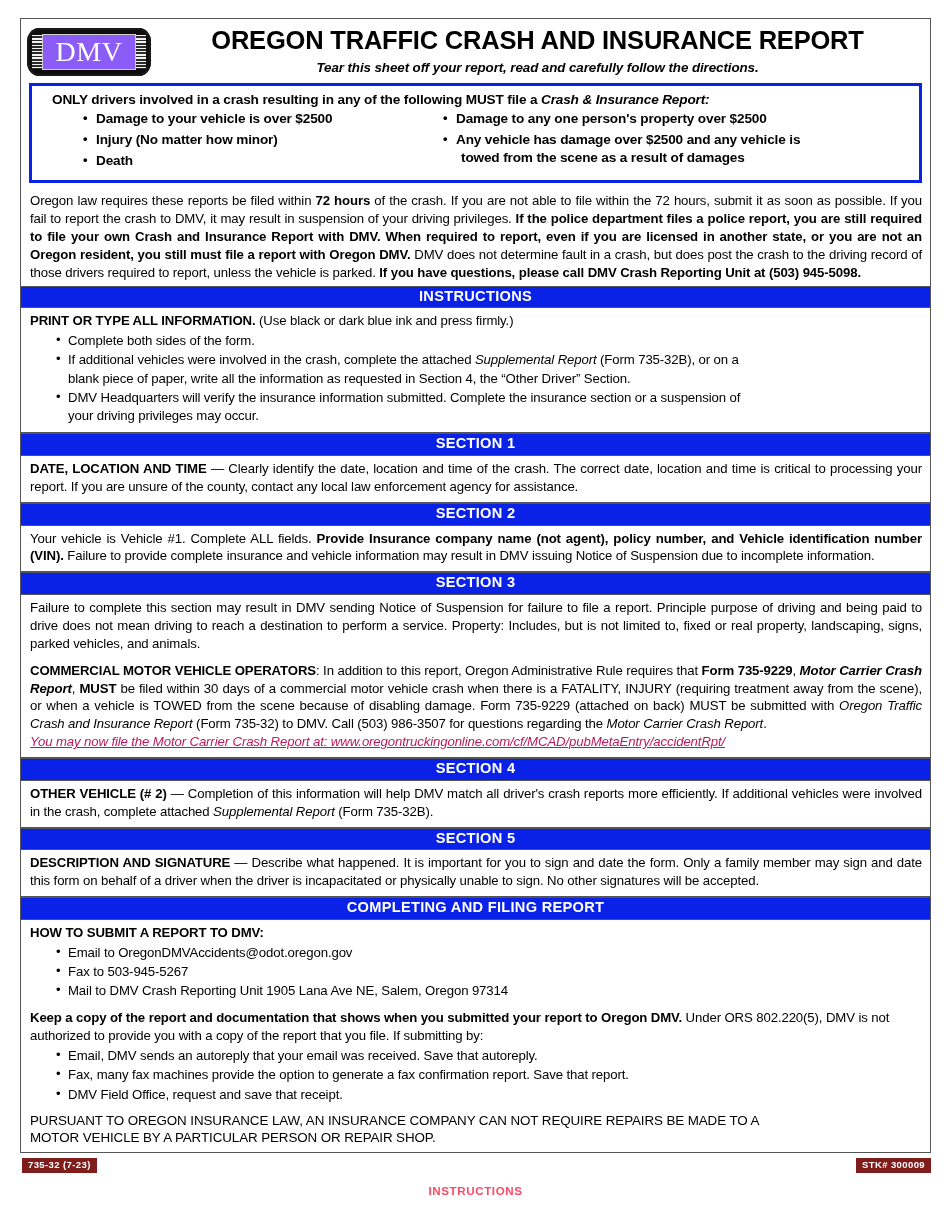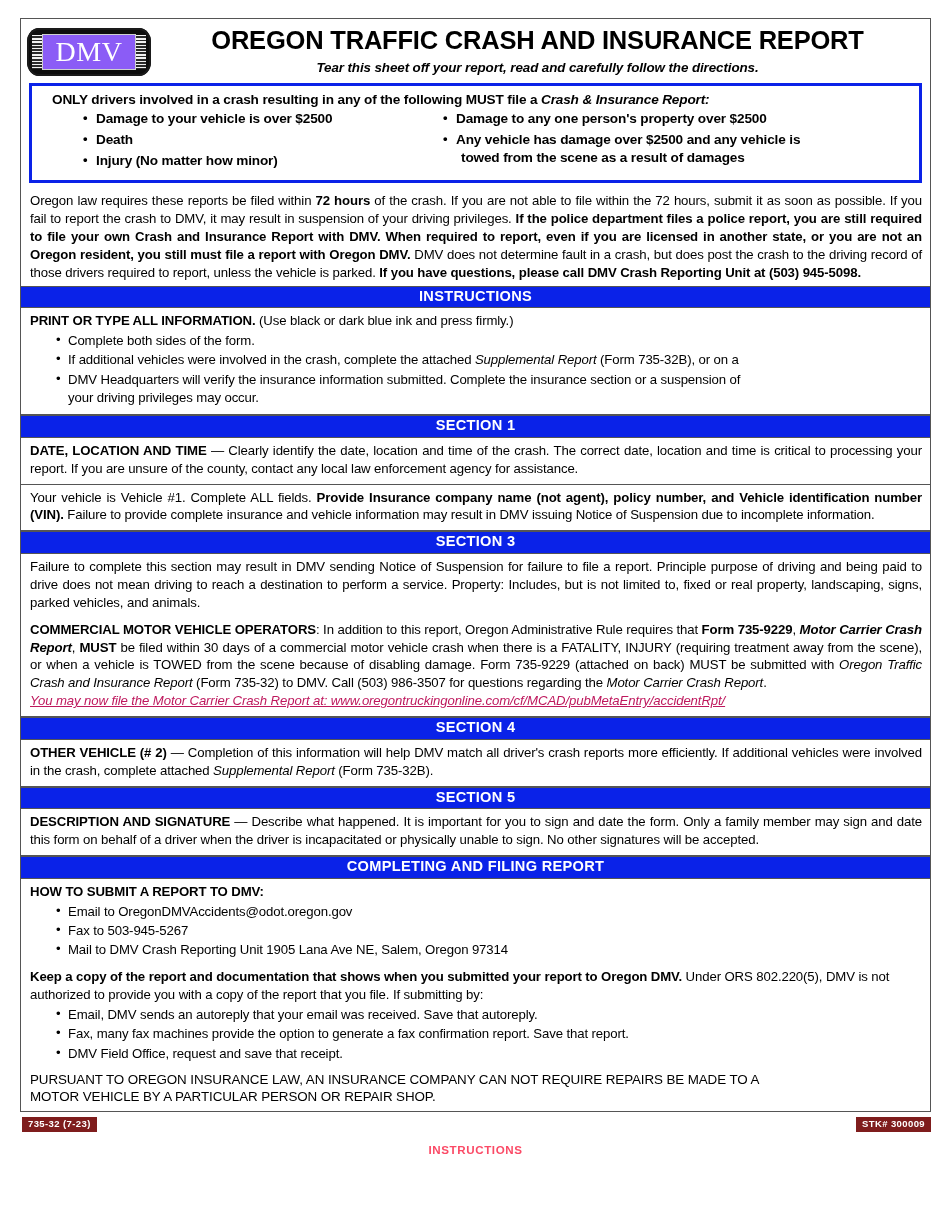--- a/index.html
+++ b/index.html
@@ -272,22 +272,22 @@
       </div>
     </div>
 
     <div class="must-file-box">
       <div class="mfb-lead">
         <span>ONLY drivers involved in a crash resulting in any of the following MUST file a </span><i>Crash &amp; Insurance Report:</i>
       </div>
       <div class="mfb-cols">
         <div class="mfb-col-left">
           <div class="mfb-item">Damage to your vehicle is over $2500</div>
+          <div class="mfb-item">Injury (No matter how minor)</div>
           <div class="mfb-item">Death</div>
-          <div class="mfb-item">Injury (No matter how minor)</div>
         </div>
         <div class="mfb-col-right">
           <div class="mfb-item">
             <span>Damage to any one person's property over $2500</span>
           </div>
           <div class="mfb-item">
             <span>Any vehicle has damage over $2500 and any vehicle is</span>
             <span class="cont">towed from the scene as a result of damages</span>
           </div>
         </div>
@@ -303,33 +303,35 @@
     <div class="sec">
       <div>
         <b>PRINT OR TYPE ALL INFORMATION.</b><span> (Use black or dark blue ink and press firmly.)</span>
       </div>
       <ul class="bl">
         <li>
           <span>Complete both sides of the form.</span>
         </li>
         <li>
           <span>If additional vehicles were involved in the crash, complete the attached </span><i>Supplemental Report</i><span> (Form 735-32B), or on a</span>
+          <span class="cont">blank piece of paper, write all the information as requested in Section 4, the “Other Driver” Section.</span>
         </li>
         <li>
           <span>DMV Headquarters will verify the insurance information submitted. Complete the insurance section or a suspension of</span>
           <span class="cont">your driving privileges may occur.</span>
         </li>
       </ul>
     </div>
 
     <div class="bar">SECTION 1</div>
     <div class="sec just">
       <p><b>DATE, LOCATION AND TIME</b><span> — Clearly identify the date, location and time of the crash. The correct date, location and time is critical to processing your report. If you are unsure of the county, contact any local law enforcement agency for assistance.</span></p>
     </div>
 
+    <div class="bar">SECTION 2</div>
     <div class="sec just">
       <p><span>Your vehicle is Vehicle #1. Complete ALL fields. </span><b>Provide Insurance company name (not agent), policy number, and Vehicle identification number (VIN).</b><span> Failure to provide complete insurance and vehicle information may result in DMV issuing Notice of Suspension due to incomplete information.</span></p>
     </div>
 
     <div class="bar">SECTION 3</div>
     <div class="sec just">
       <p>Failure to complete this section may result in DMV sending Notice of Suspension for failure to file a  report. Principle purpose of driving and being paid to drive does not mean driving to reach a destination to perform a service. Property: Includes, but is not limited to, fixed or real property, landscaping, signs, parked vehicles, and animals.</p>
       <p><b>COMMERCIAL MOTOR VEHICLE OPERATORS</b><span>: In addition to this report, Oregon Administrative Rule requires that </span><b>Form 735-9229</b><span>, </span><b><i>Motor Carrier Crash Report</i></b><span>, </span><b>MUST</b><span> be filed within 30 days of a commercial motor vehicle crash when there is a FATALITY, INJURY (requiring treatment away from the scene), or when a vehicle is TOWED from the scene because of disabling damage. Form 735-9229 (attached on back) MUST be submitted with </span><i>Oregon Traffic Crash and Insurance Report</i><span> (Form 735-32) to DMV. Call (503) 986-3507 for questions regarding the </span><i>Motor Carrier Crash Report</i><span>.</span></p>
       <a class="link" href="#">You may now file the Motor Carrier Crash Report at: www.oregontruckingonline.com/cf/MCAD/pubMetaEntry/accidentRpt/</a>
     </div>

